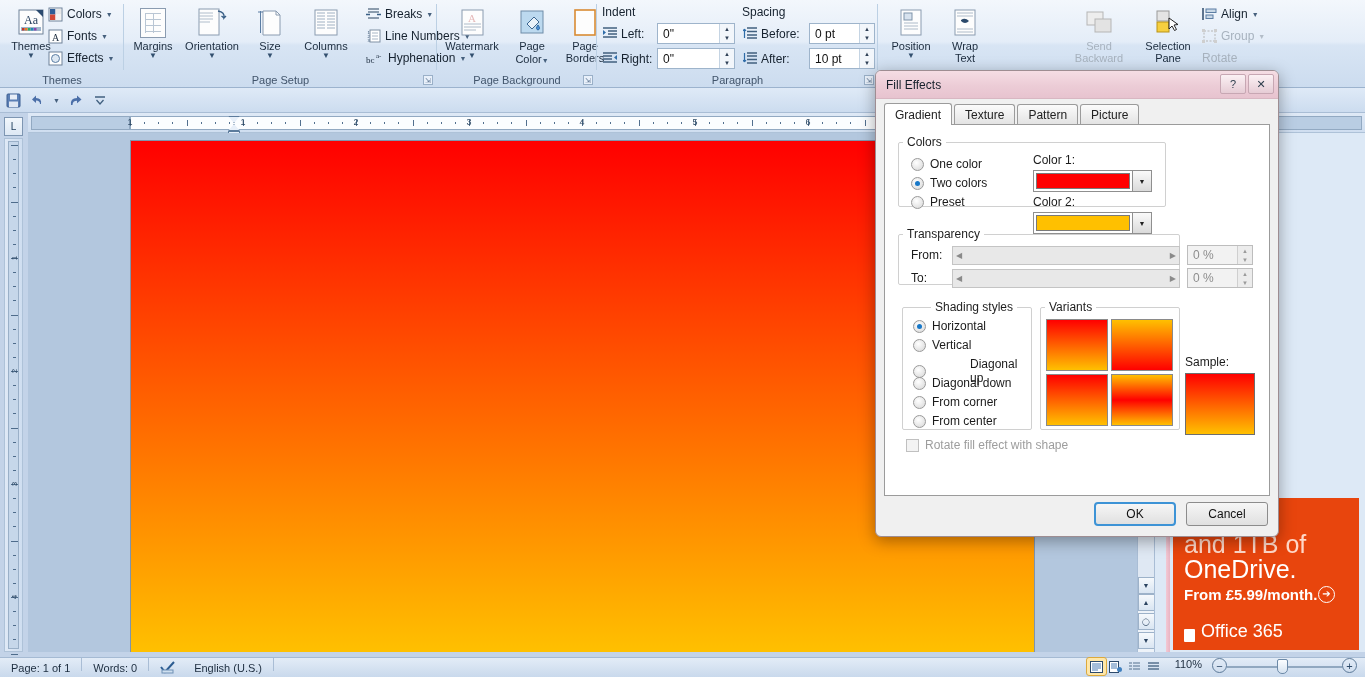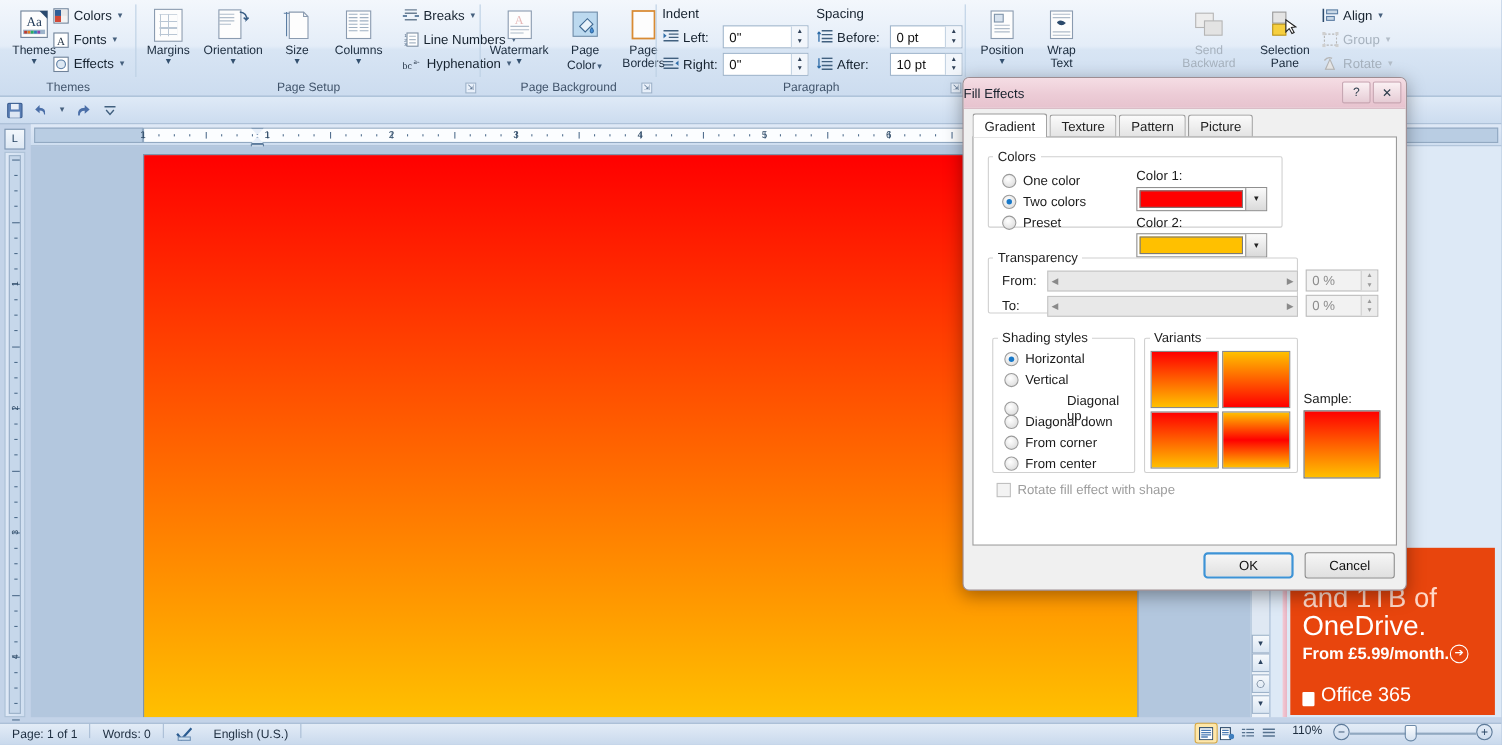--- a/index.html
+++ b/index.html
@@ -193,21 +193,21 @@
   
   .dlg {
     position: absolute; left: 875px; top: 70px; width: 404px; height: 467px;
     background: #f0f0f0; border: 1px solid #9e8d92; border-radius: 6px;
     box-shadow: 0 4px 16px rgba(0,0,0,.35);
   }
   .dlg .tbar {
     position: absolute; left: 0; top: 0; right: 0; height: 28px;
     background: linear-gradient(to bottom,#f5dde4,#ecccd6 55%,#e7c3cf);
     border-radius: 5px 5px 0 0; border-bottom: 1px solid #d8b7c2;
-    display: flex; align-items: center; 
+    display: flex; align-items: center; padding-left: 10px;
   }
   .dlg .ttl { font-size: 12px; color: #16202b; }
   .dlg .tbtns { position: absolute; right: 4px; top: 3px; display: flex; gap: 2px; }
   .dlg .tb {
     width: 26px; height: 20px; background: linear-gradient(to bottom,#fbf1f4,#e6ccd5);
     border: 1px solid #c7a7b3; border-radius: 2px; display: flex; align-items: center; justify-content: center;
     font-size: 11px; color: #31404f; cursor: pointer;
   }
   .dlg .body { position: absolute; left: 8px; top: 32px; right: 8px; bottom: 40px; }
 
@@ -574,21 +574,21 @@
         <svg width="15" height="14" viewBox="0 0 15 14">
           <rect x="2" y="2" width="11" height="10" fill="none" stroke="#b5b5b5" stroke-dasharray="2 1.5"></rect>
           <rect x="0" y="0" width="3" height="3" fill="#cfcfcf"></rect>
           <rect x="12" y="0" width="3" height="3" fill="#cfcfcf"></rect>
           <rect x="0" y="11" width="3" height="3" fill="#cfcfcf"></rect>
           <rect x="12" y="11" width="3" height="3" fill="#cfcfcf"></rect>
         </svg>
         <span class="lb">Group</span>
         <span class="caret dis">▼</span>
       </div>
-      <div class="smbtn dis" style="left:320px;top:47px;">
+      <div class="smbtn dis" style="left:320px;top:47px;flex-direction:column;">
         <svg width="15" height="14" viewBox="0 0 15 14">
           <path d="M3 12 l4 -9 l4 9 z" fill="#e8e8e8" stroke="#b5b5b5"></path>
           <path d="M2 4 q3 -4 7 -2" stroke="#b5b5b5" fill="none" stroke-width="1.2"></path>
         </svg>
         <span class="lb">Rotate</span>
         <span class="caret dis">▼</span>
       </div>
     </div>
   </div>
 
@@ -925,21 +925,21 @@
             <div class="tspin">
               <span class="v">0 %</span>
               <span class="ar">
                   <div>▲</div>
                   <div>▼</div>
                 </span>
             </div>
           </div>
         </fieldset>
 
-        <fieldset class="grp" style="left:17px;top:175px;width:130px;height:130px;">
+        <fieldset class="grp" style="left:17px;top:175px;width:130px;height:130px;padding-left:24px;">
           <legend>Shading styles</legend>
           <div class="radio sel" style="left:10px;top:5px;">
               <span class="dot"></span>
               <span>Horizontal</span>
             </div>
           <div class="radio" style="left:10px;top:24px;">
               <span class="dot"></span>
               <span>Vertical</span>
             </div>
           <div class="radio" style="left:10px;top:43px;gap:44px;">

